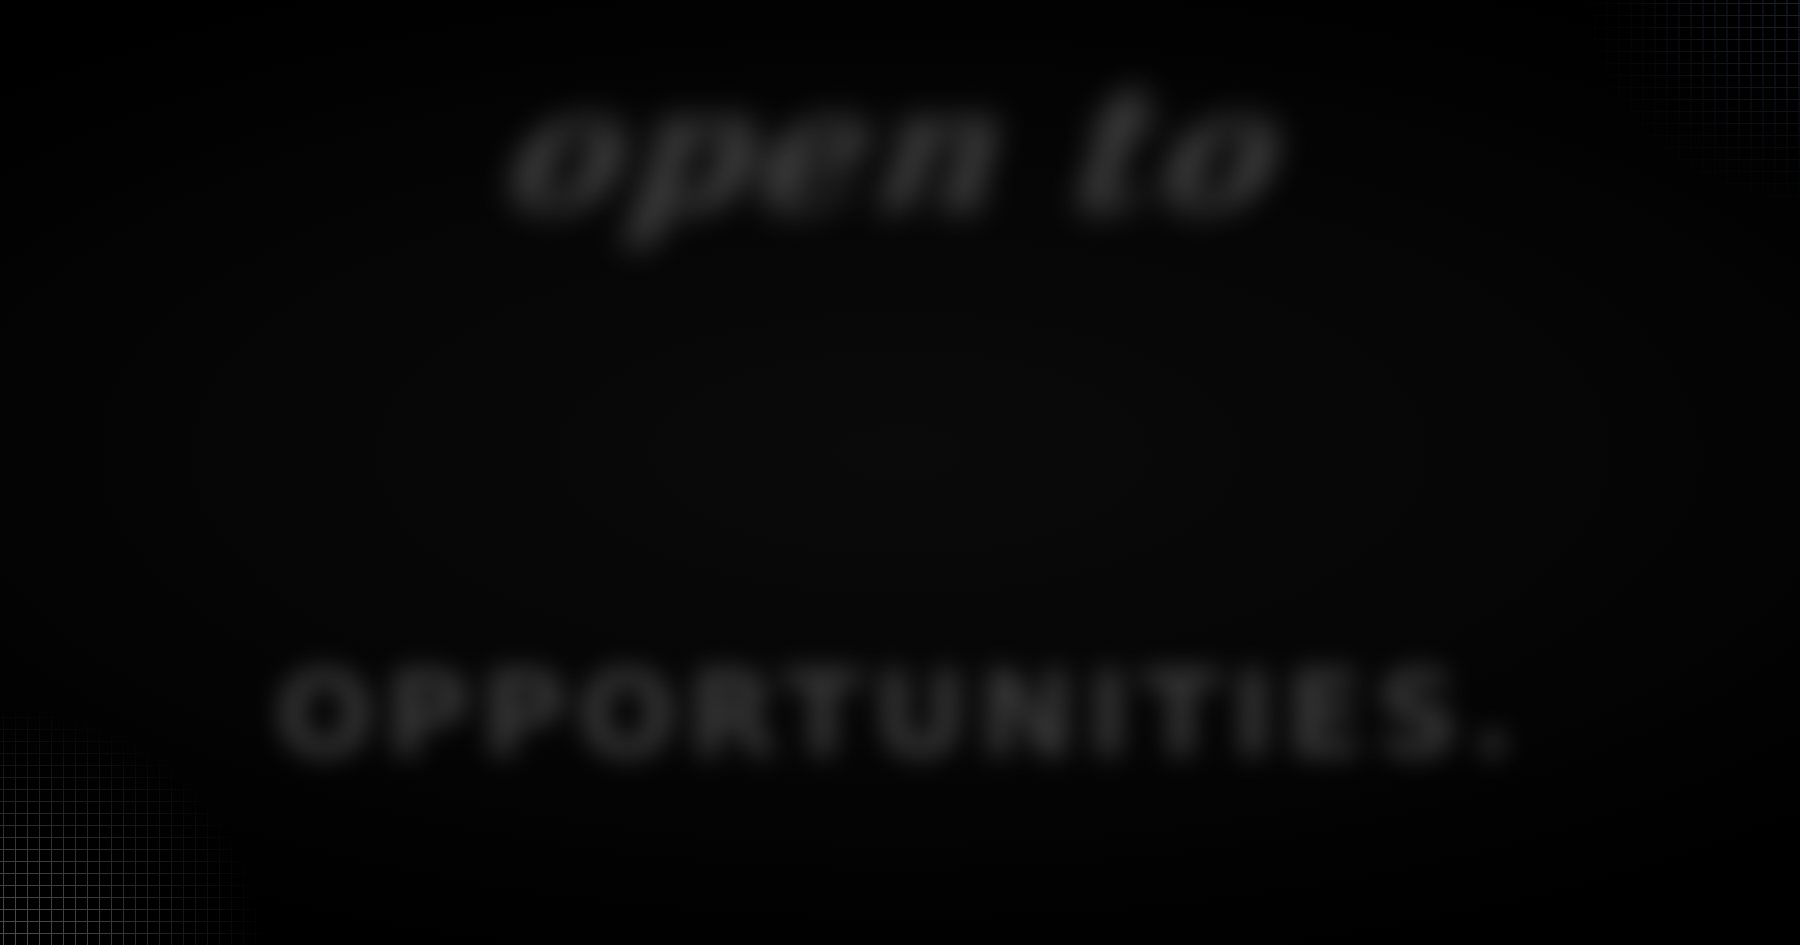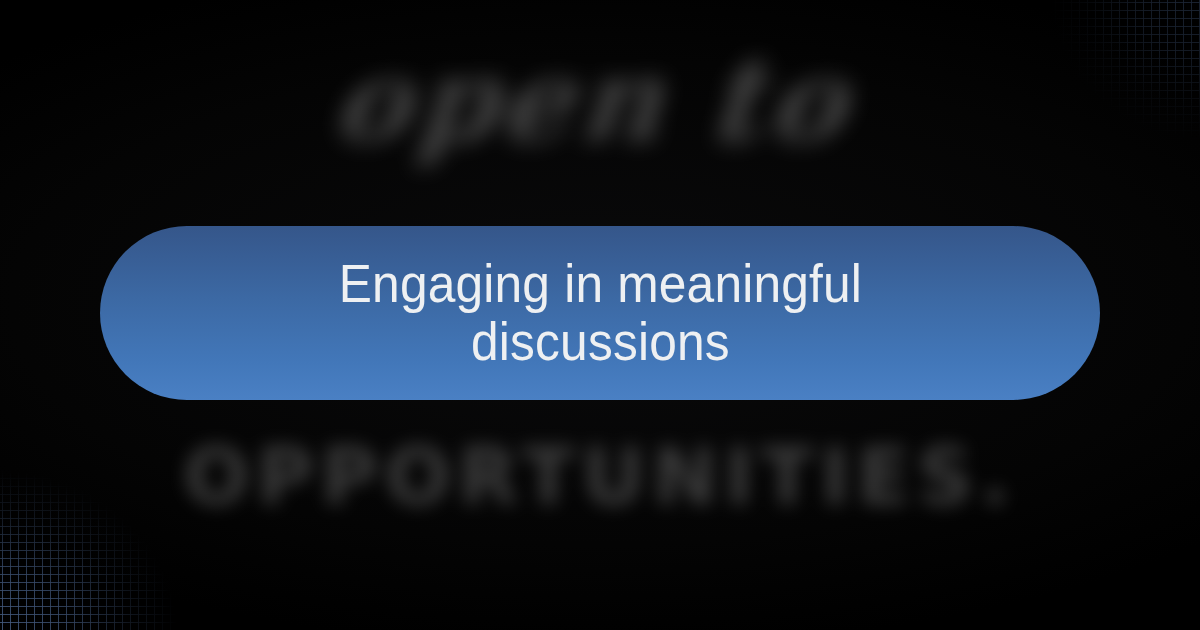--- a/index.html
+++ b/index.html
@@ -126,20 +126,14 @@
 
   <div class="bg-base"></div>
 
   <div class="dot-mesh top-right"></div>
   <div class="dot-mesh bottom-left"></div>
 
   <div class="bg-text bg-text-script">open to</div>
 
   <div class="bg-text bg-text-block">OPPORTUNITIES.</div>
 
-  <div class="pill">
-    <div class="pill-label">
-      <span>Engaging in meaningful</span><br>
-      <span>discussions</span>
-    </div>
-  </div>
 
 </div>
 
 </body></html>

